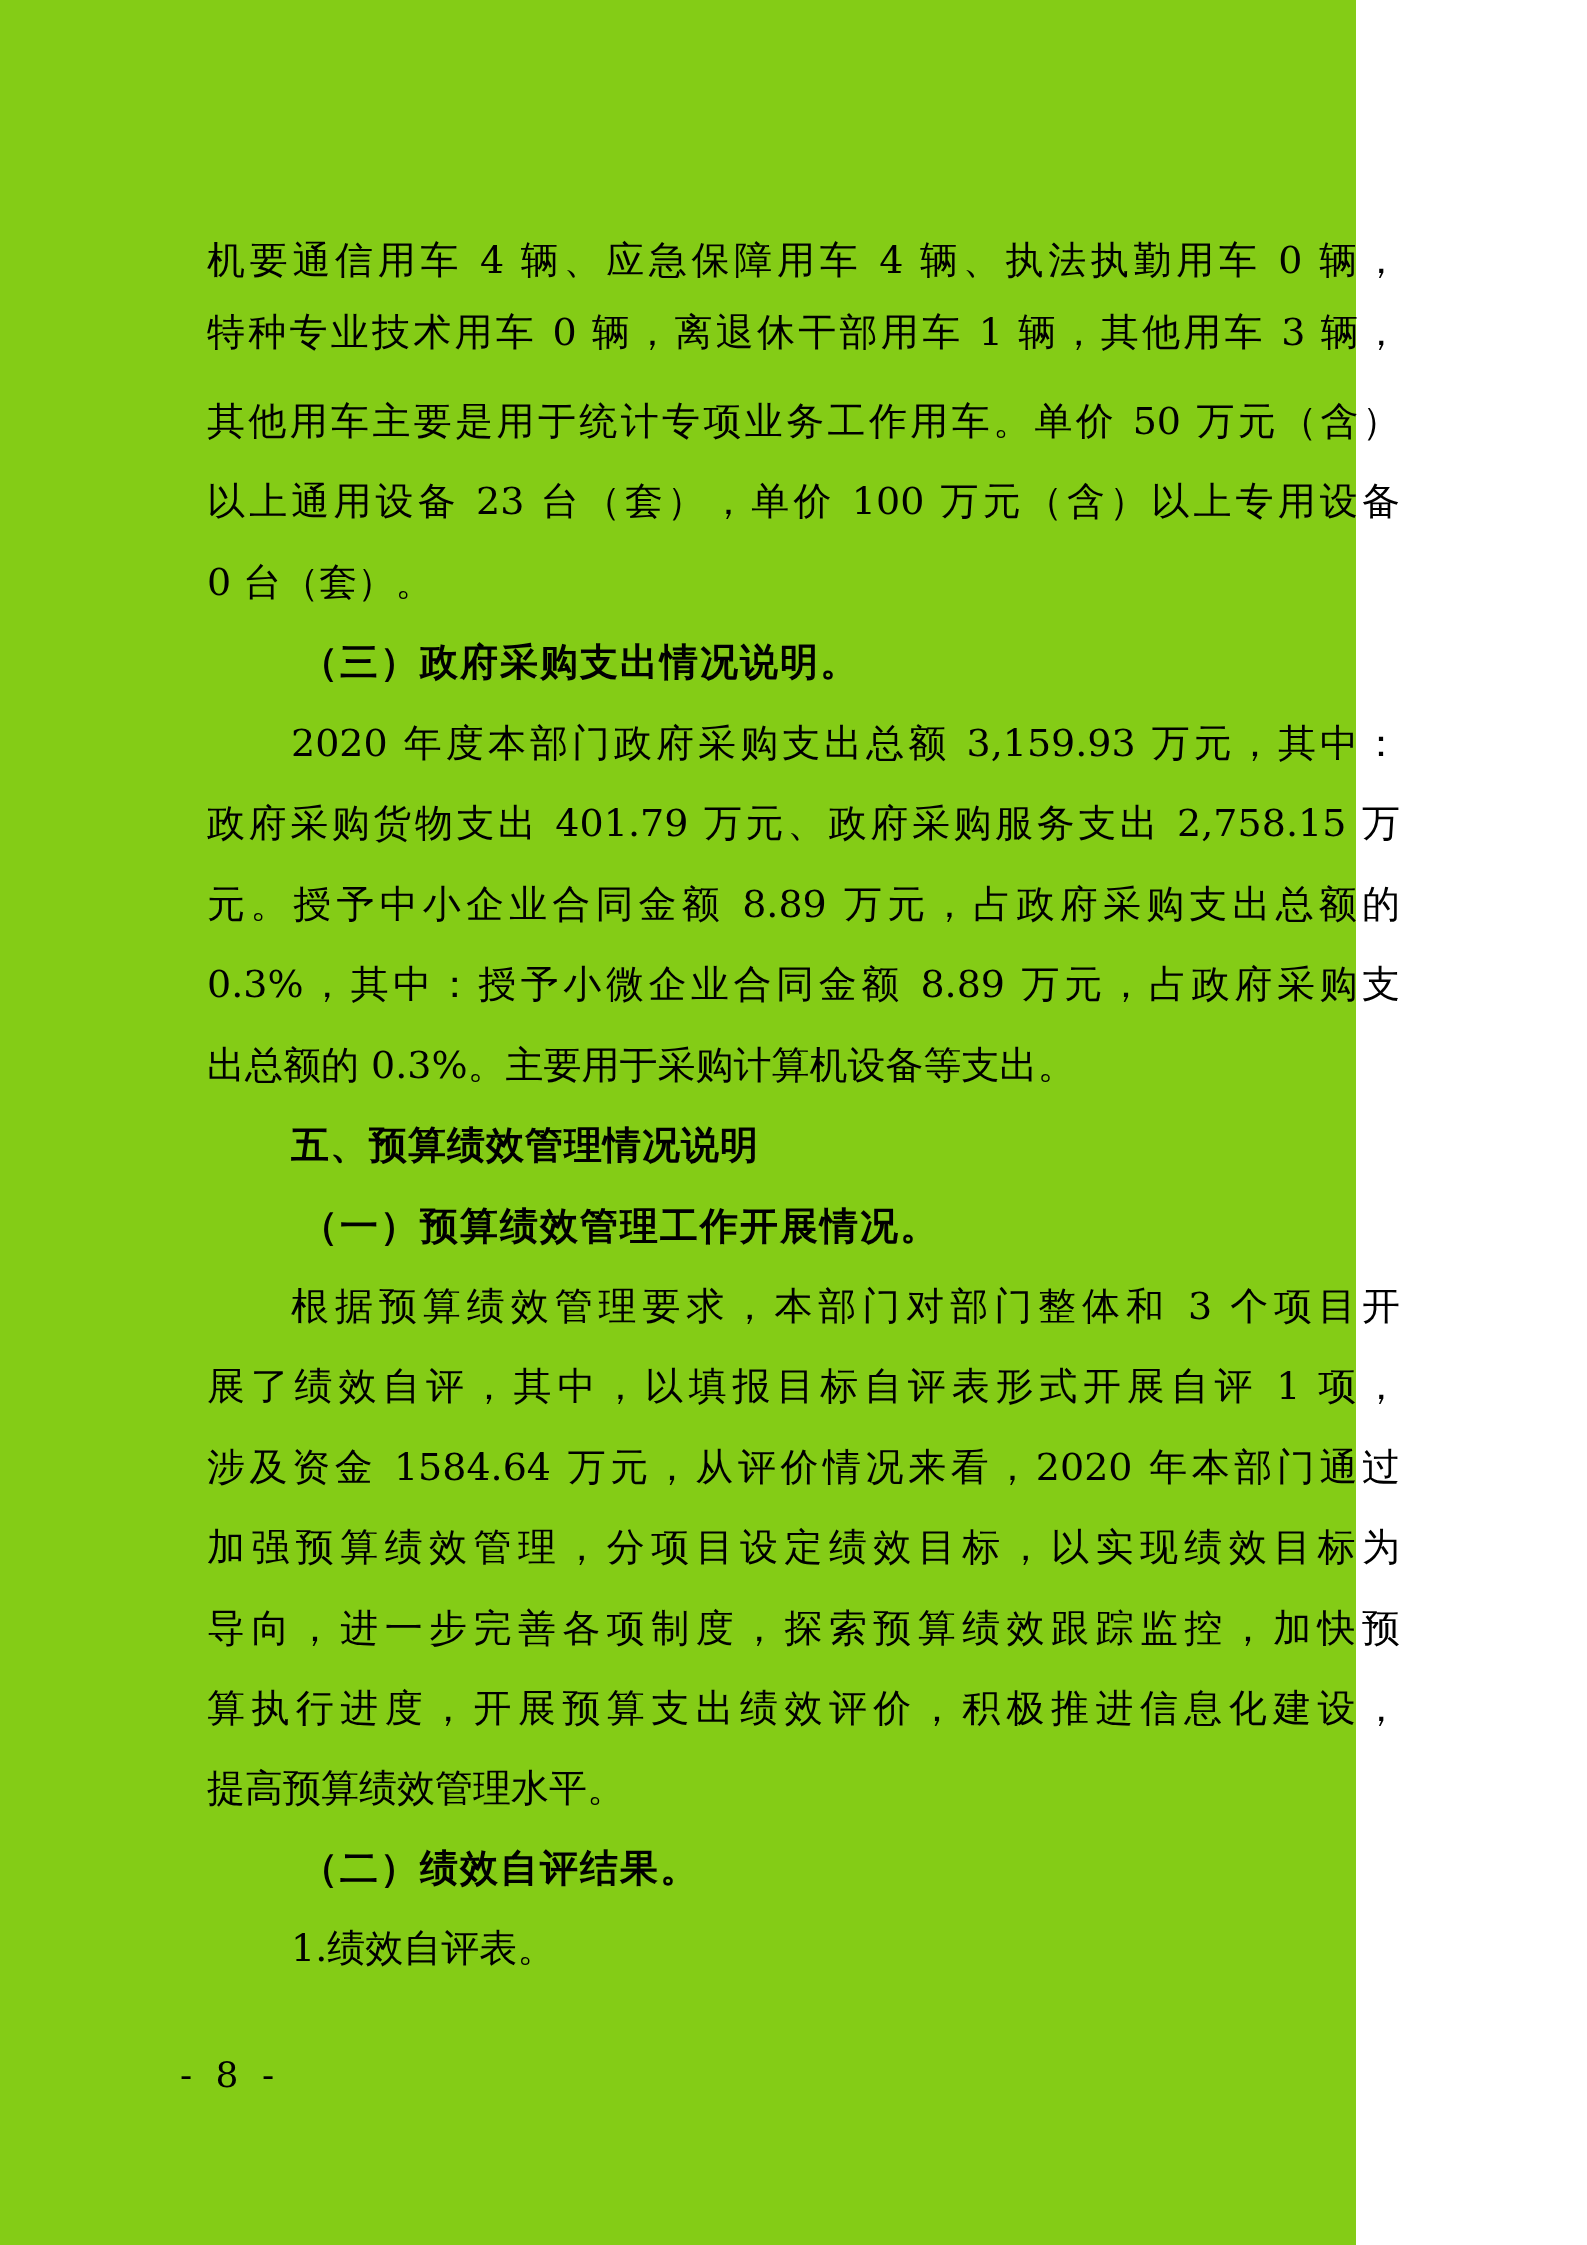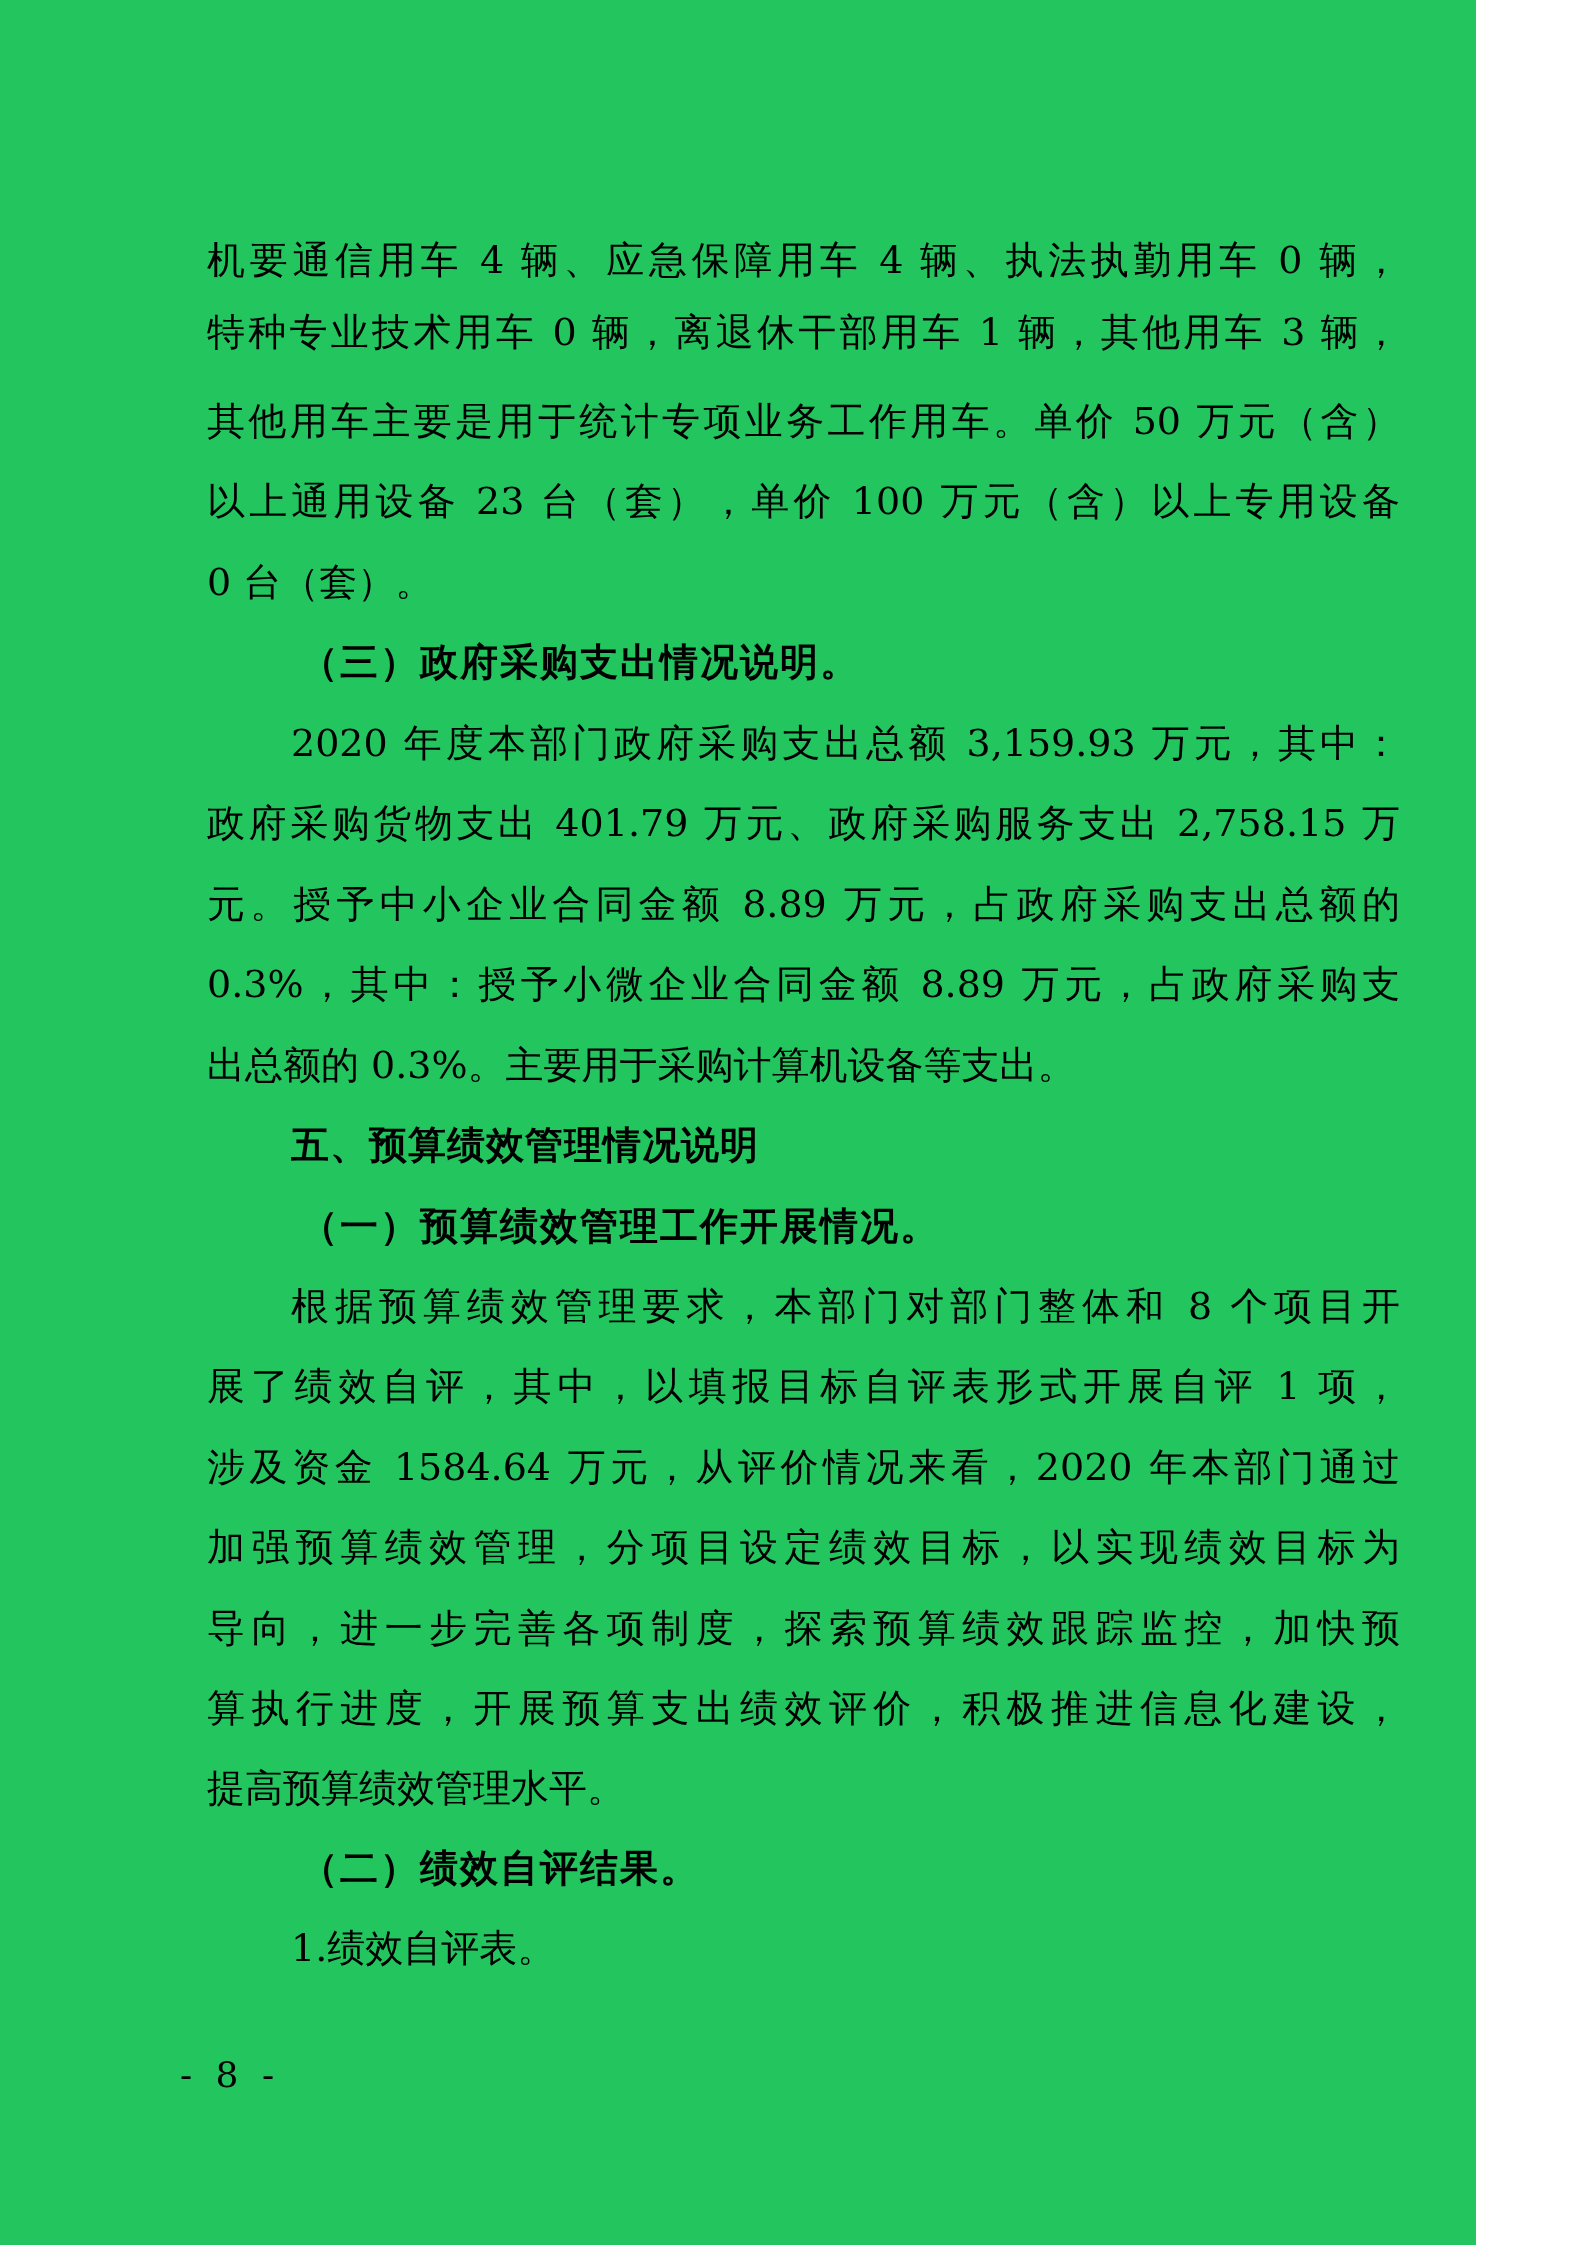--- a/index.html
+++ b/index.html
@@ -10,23 +10,23 @@
   body {
     width: 1587px;
     height: 2245px;
     position: relative;
     overflow: hidden;
     color: #000000;
   }
   .page {
     position: absolute;
     left: 0; top: 0;
-    width: 1476px;
+    width: 1356px;
     height: 2245px;
-    background: #22c55e;
+    background: #84cc16;
   }
   .line {
     position: absolute;
     left: 207px;
     width: 1193px;
     height: 56px;
     line-height: 56px;
     font-family: "DejaVu Serif", "Liberation Serif", serif;
     font-size: 38px;
     white-space: nowrap;
@@ -93,21 +93,21 @@
   <div class="line indent" style="top:715px;">2020 年度本部门政府采购支出总额 3,159.93 万元，其中：</div>
   <div class="line" style="top:795px;">政府采购货物支出 401.79 万元、政府采购服务支出 2,758.15 万</div>
   <div class="line" style="top:876px;">元。授予中小企业合同金额 8.89 万元，占政府采购支出总额的</div>
   <div class="line" style="top:956px;">0.3%，其中：授予小微企业合同金额 8.89 万元，占政府采购支</div>
   <div class="line last" style="top:1037px;">出总额的 0.3%。主要用于采购计算机设备等支出。</div>
 
   <div class="line h-hei" style="top:1117px;">五、预算绩效管理情况说明</div>
 
   <div class="line h-kai" style="top:1198px;">（一）预算绩效管理工作开展情况。</div>
 
-  <div class="line indent" style="top:1278px;">根据预算绩效管理要求，本部门对部门整体和 8 个项目开</div>
+  <div class="line indent" style="top:1278px;">根据预算绩效管理要求，本部门对部门整体和 3 个项目开</div>
   <div class="line" style="top:1358px;">展了绩效自评，其中，以填报目标自评表形式开展自评 1 项，</div>
   <div class="line" style="top:1439px;">涉及资金 1584.64 万元，从评价情况来看，2020 年本部门通过</div>
   <div class="line" style="top:1519px;">加强预算绩效管理，分项目设定绩效目标，以实现绩效目标为</div>
   <div class="line" style="top:1600px;">导向，进一步完善各项制度，探索预算绩效跟踪监控，加快预</div>
   <div class="line" style="top:1680px;">算执行进度，开展预算支出绩效评价，积极推进信息化建设，</div>
   <div class="line h-kai" style="top:1840px;">（二）绩效自评结果。</div>
 
   <div class="line last" style="top:1760px;">提高预算绩效管理水平。</div>
 
   <div class="line plain-indent" style="top:1920px;">1.绩效自评表。</div>

